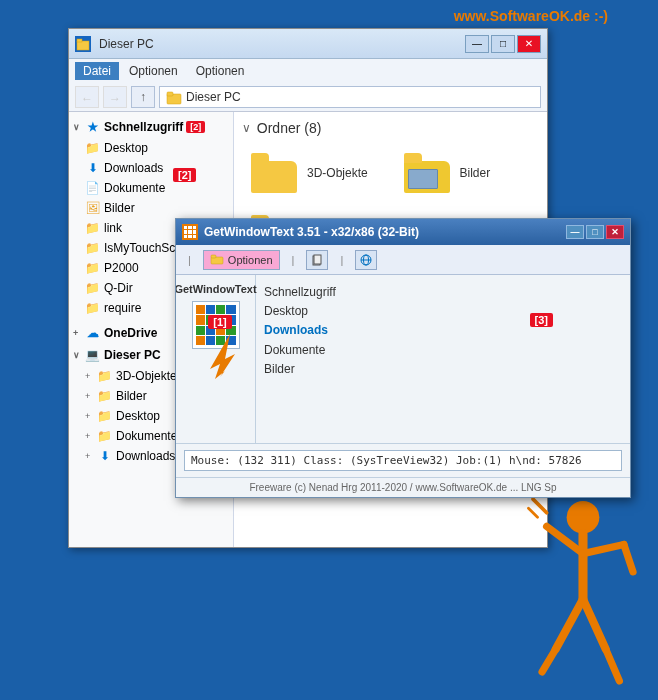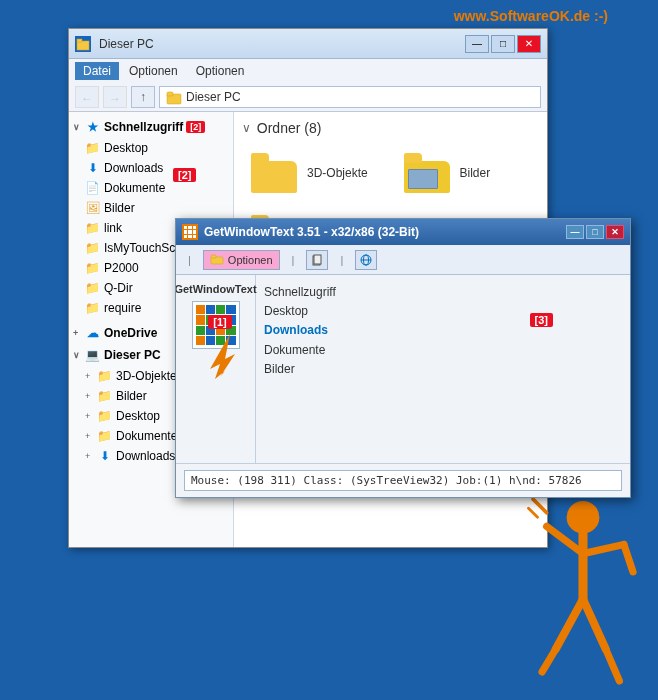--- a/index.html
+++ b/index.html
@@ -635,23 +635,24 @@
     <div class="gwt-text-content">
       <span class="gwt-text-item">Schnellzugriff</span>
       <span class="gwt-text-item">Desktop</span>
       <span class="gwt-text-item highlight">Downloads</span>
       <span class="gwt-text-item">Dokumente</span>
       <span class="gwt-text-item">Bilder</span>
     </div>
   </div>
 
   <div class="gwt-bottom">
-    <div class="gwt-status-bar">Mouse: (198 311) Class: (SysTreeView32) Job:(1) h\nd: 57826</div>
+    <div class="gwt-status-bar">Mouse: (132 311) Class: (SysTreeView32) Job:(1) h\nd: 57826</div>
   </div>
 
+  <div class="gwt-footer">Freeware (c) Nenad Hrg 2011-2020 / www.SoftwareOK.de ... LNG    Sp</div>
 </div>
 
 <div style="position:absolute;top:165px;left:173px;z-index:30;">
   <span class="label-badge">[2]</span>
 </div>
 
 <div style="position:absolute;top:315px;left:200px;z-index:30;display:flex;flex-direction:column;align-items:center;">
   <span class="label-badge">[1]</span>
   <svg width="40" height="50" viewBox="0 0 40 50">
     <path d="M30 5 L10 40 L20 35 L15 50 L25 42 L20 48 L35 25 L25 30 Z" fill="#e87a00"></path>

